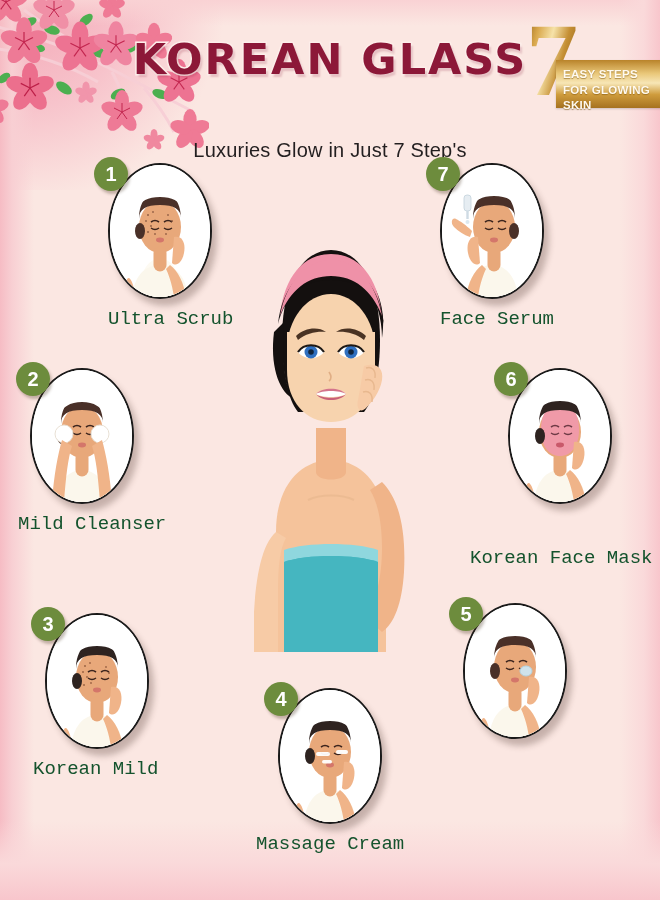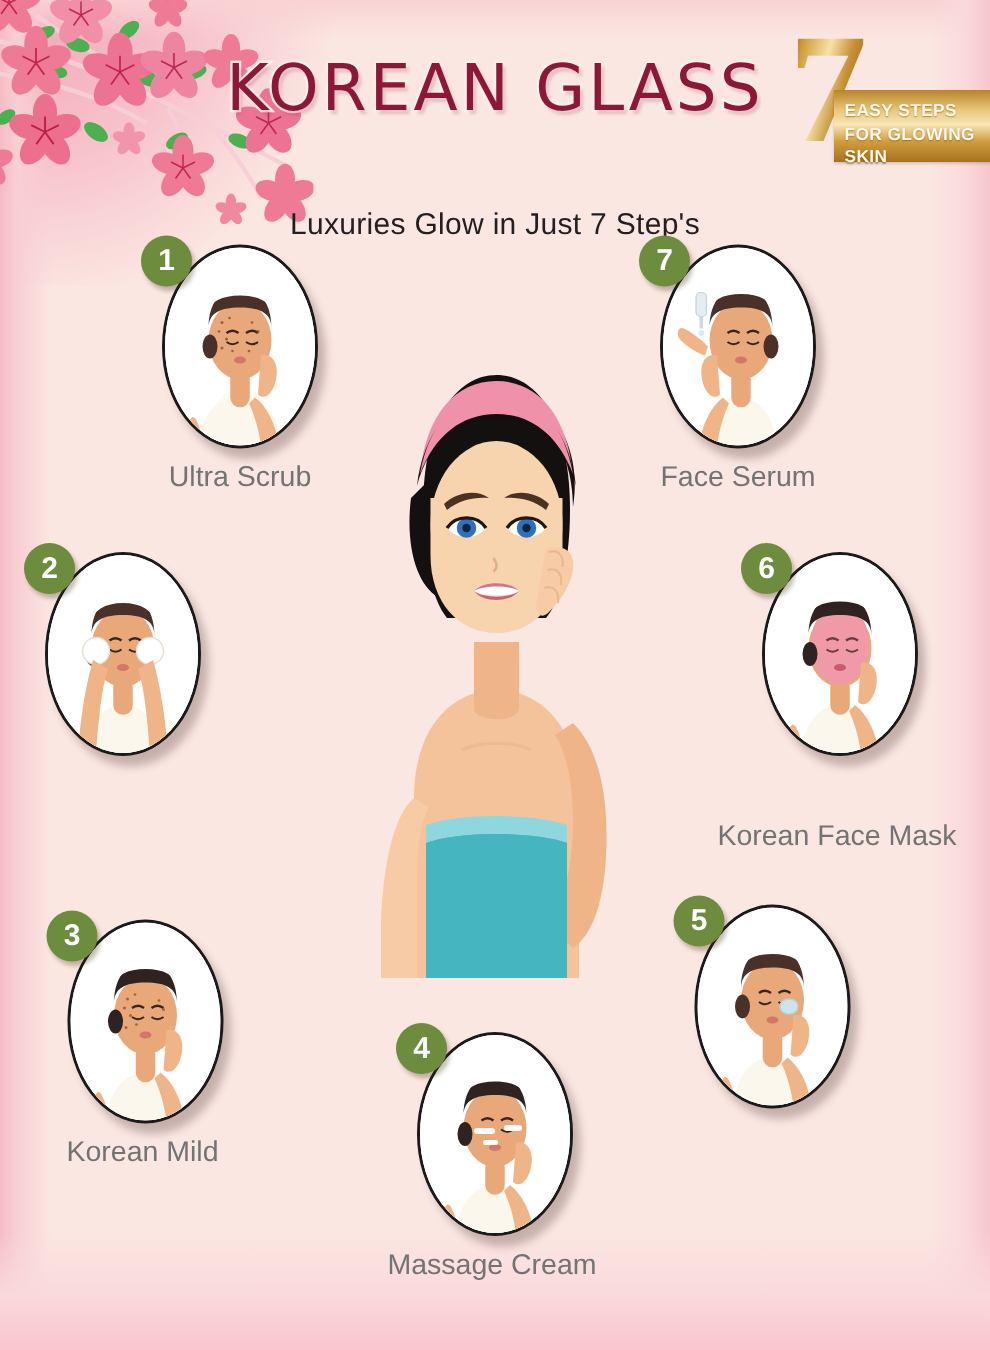--- a/index.html
+++ b/index.html
@@ -22,21 +22,21 @@
     background:linear-gradient(to top,#f8c6cc 0%,#fad9da 45%,rgba(251,231,226,0) 100%);}
   .edge-top{left:0;top:0;width:100%;height:26px;
     background:linear-gradient(to bottom,#f9d2d4 0%,rgba(251,231,226,0) 100%);}
   .edge-topleft{left:0;top:0;width:230px;height:190px;
     background:radial-gradient(circle at 10% 0%,#f3a7b6 0%,#f7c3cb 38%,rgba(251,231,226,0) 72%);}
 
   
   .title{
     position:absolute;left:0;top:34px;width:660px;text-align:center;
     font-family:"DejaVu Sans",sans-serif;
-    font-size:43px;font-weight:normal;letter-spacing:2px;
+    font-size:43px;font-weight:bold;letter-spacing:2px;
     color:#8c1838;
     -webkit-text-stroke:3px #fdeeea;
     paint-order:stroke fill;
     text-shadow:2px 3px 2px rgba(140,24,56,.20);
   }
   .subtitle{
     position:absolute;left:0;top:104px;width:660px;text-align:center;
     font-family:"Liberation Sans",sans-serif;
     font-size:20px;color:#231f20;letter-spacing:.2px;margin-top:35px;
   }
@@ -75,22 +75,22 @@
     width:34px;height:34px;border-radius:50%;
     background:#6d8c3d;
     color:#fff;font-size:20px;font-weight:bold;
     font-family:"Liberation Sans",sans-serif;
     display:flex;align-items:center;justify-content:center;
     box-shadow:2px 3px 3px rgba(60,40,20,.30);
     z-index:3;
   }
   .caption{
     margin-top:9px;text-align:center;width:100%;
-    font-family:Liberation Sans, sans-serif;
-    font-size:19px;color:#737373;white-space:nowrap;
+    font-family:Liberation Mono, monospace;
+    font-size:19px;color:#14532d;white-space:nowrap;
   }
   .step.left .caption{text-align:center;}
 
   
   .s1{left:108px;top:163px;}
   .s2{left:30px;top:368px;}
   .s3{left:45px;top:613px;}
   .s4{left:278px;top:688px;}
   .s5{left:463px;top:603px;}
   .s6{left:508px;top:368px;}
@@ -386,20 +386,21 @@
         <path d="M41 63 q4 3 8 0" stroke="#3b241d" stroke-width="1.4" fill="none"></path>
         <path d="M54 63 q4 3 8 0" stroke="#3b241d" stroke-width="1.4" fill="none"></path>
         <ellipse cx="50" cy="75" rx="4" ry="2.4" fill="#d4766a"></ellipse>
         <ellipse cx="32" cy="64" rx="9" ry="9" fill="#fff" stroke="#e8e0d4" stroke-width="1"></ellipse>
         <ellipse cx="68" cy="64" rx="9" ry="9" fill="#fff" stroke="#e8e0d4" stroke-width="1"></ellipse>
         <path d="M30 70 C26 84 22 104 20 132 L32 132 C34 106 36 88 40 76 Z" fill="#f0b489"></path>
         <path d="M70 70 C74 84 78 104 80 132 L68 132 C66 106 64 88 60 76 Z" fill="#f0b489"></path>
       </svg>
     </div>
     <div class="num">2</div>
+    <div class="caption">Mild Cleanser</div>
   </div>
 
   <div class="step left s3">
     <div class="oval">
       <svg viewBox="0 0 100 132">
         <rect width="100" height="132" fill="#fff"></rect>
         <path d="M24 132 C26 112 36 100 50 100 C64 100 74 112 76 132 Z" fill="#fbf7ec"></path>
         <ellipse cx="50" cy="62" rx="21" ry="26" fill="#e8a87a"></ellipse>
         <path d="M50 88 L50 100" stroke="#e8a87a" stroke-width="13" stroke-linecap="round"></path>
         <path d="M29 54 C29 34 40 26 50 26 C60 26 71 34 71 54 C71 44 64 40 50 40 C36 40 29 44 29 54 Z" fill="#2e2320"></path>

